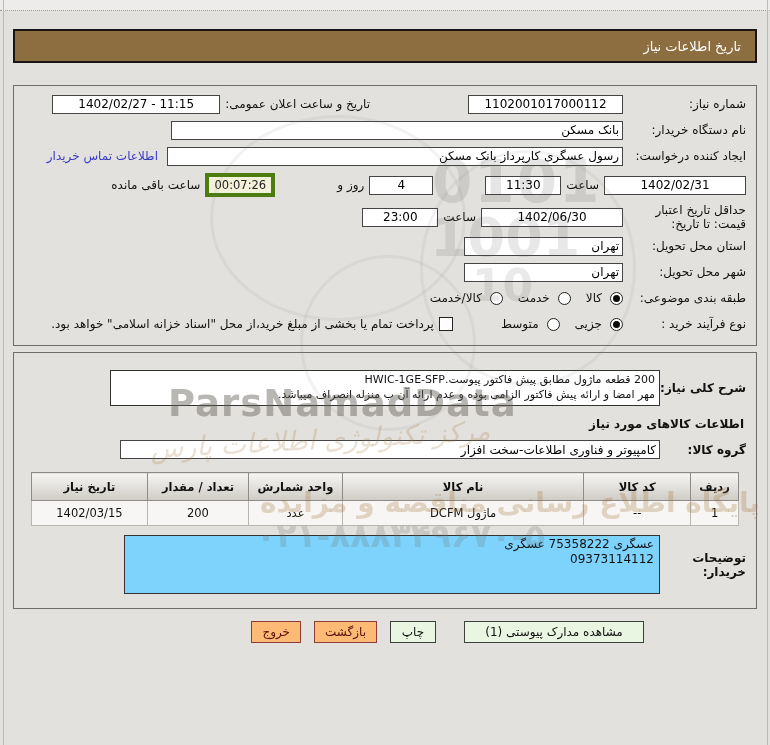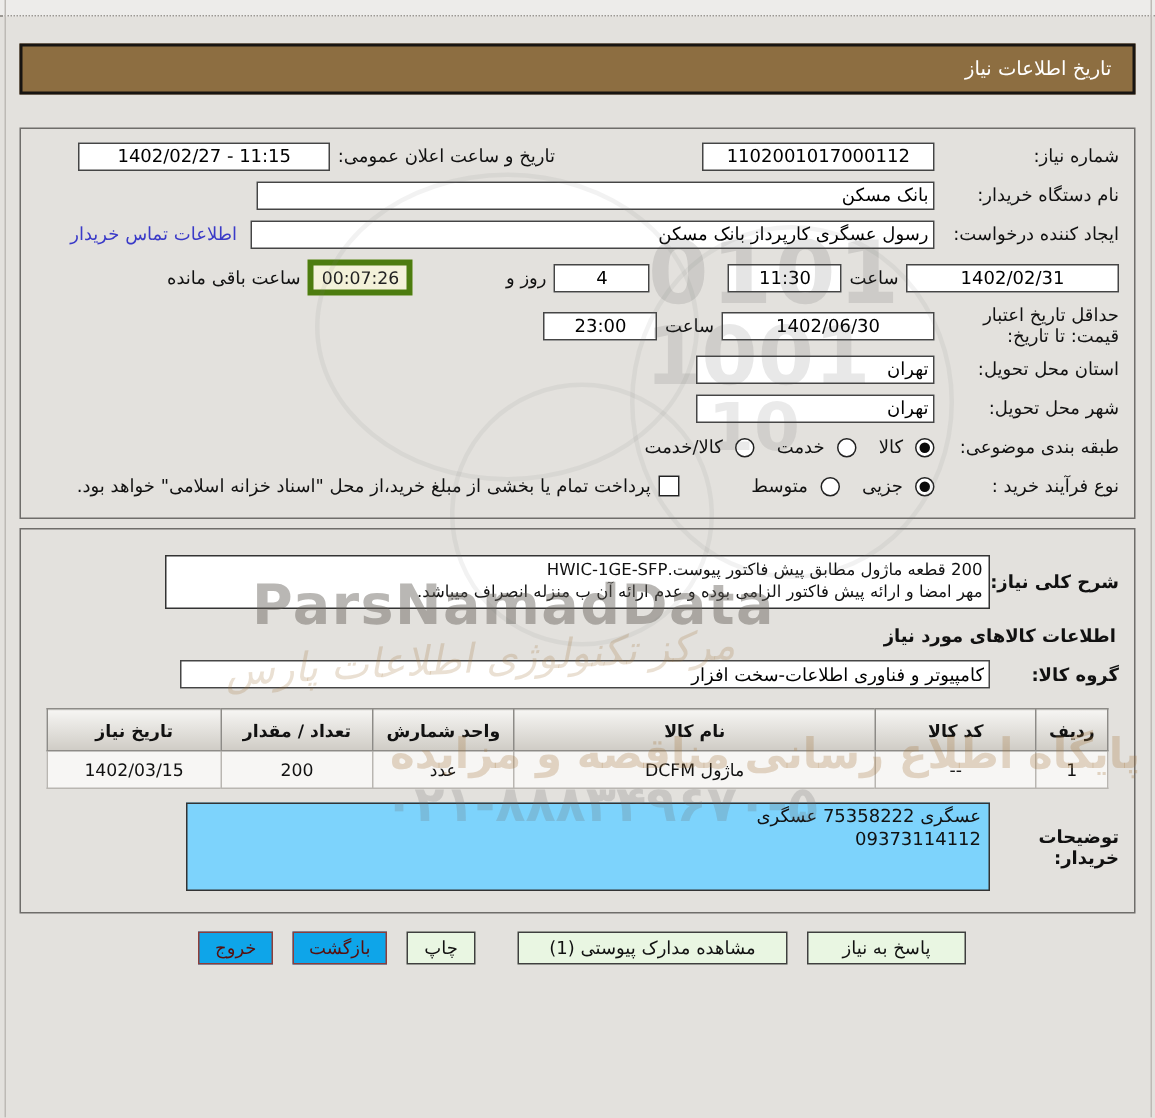--- a/index.html
+++ b/index.html
@@ -65,21 +65,21 @@
   .col-r{width:40px;} .col-code{width:108px;} .col-name{width:258px;}
   .col-unit{width:90px;} .col-qty{width:100px;} .col-date{width:112px;}
 
   .btnrow{display:flex;align-items:center;margin:12px 126px 0 0;gap:13px;position:relative;z-index:1;}
   .btn{
     height:22px;border:1px solid #3f3f3f;background:#e9f6e2;padding:0 10px;
     font-family:"DejaVu Sans",sans-serif;font-size:12px;color:#111;
     display:flex;align-items:center;justify-content:center;cursor:pointer;box-sizing:border-box;
   }
   .btn.wide{min-width:106px;} .btn.attach{min-width:180px;}
-  .btn.pink{background:#0ea5e9;border-color:#8e3d3a;color:#57100e;}
+  .btn.pink{background:#fdba74;border-color:#8e3d3a;color:#57100e;}
 
   
   .wm{position:absolute;pointer-events:none;z-index:40;white-space:nowrap;}
   .wmc{position:absolute;pointer-events:none;z-index:39;border:3px solid rgba(125,125,125,0.10);border-radius:50%;}
   .wm-brand{left:168px;top:382px;font-size:37px;font-weight:bold;color:rgba(100,96,88,0.45);letter-spacing:1px;direction:ltr;}
   .wm-script{left:150px;top:424px;font-size:27px;font-style:italic;color:rgba(160,115,55,0.22);transform:rotate(-3deg);}
   .wm-info{left:260px;top:486px;font-size:28px;font-weight:bold;color:rgba(165,120,60,0.28);}
   .wm-phone{left:256px;top:516px;font-size:33px;font-weight:bold;color:rgba(110,110,110,0.22);direction:ltr;}
   .wm-d1{left:432px;top:148px;font-size:58px;font-weight:bold;color:rgba(80,80,80,0.15);letter-spacing:2px;direction:ltr;}
   .wm-d2{left:430px;top:206px;font-size:54px;font-weight:bold;color:rgba(80,80,80,0.13);direction:ltr;text-align:right;}
@@ -214,21 +214,20 @@
     <span class="blbl">توضیحات خریدار:</span>
     <div class="notesbox">
       <div>عسگری 75358222 عسگری</div>
       <div>09373114112</div>
     </div>
   </div>
 
 </div>
 
 <div class="btnrow">
-  <button class="btn wide">پاسخ به نیاز</button>
   <button class="btn attach">مشاهده مدارک پیوستی (1)</button>
   <button class="btn" style="margin-right:15px;min-width:46px;">چاپ</button>
   <button class="btn pink" style="min-width:56px;">بازگشت</button>
   <button class="btn pink" style="min-width:44px;">خروج</button>
 </div>
 
 <div class="wmc" style="left:210px;top:115px;width:250px;height:200px;"></div>
 <div class="wmc" style="left:420px;top:150px;width:210px;height:230px;"></div>
 <div class="wmc" style="left:300px;top:255px;width:170px;height:170px;"></div>
 <div class="wm wm-d1">0101</div>

